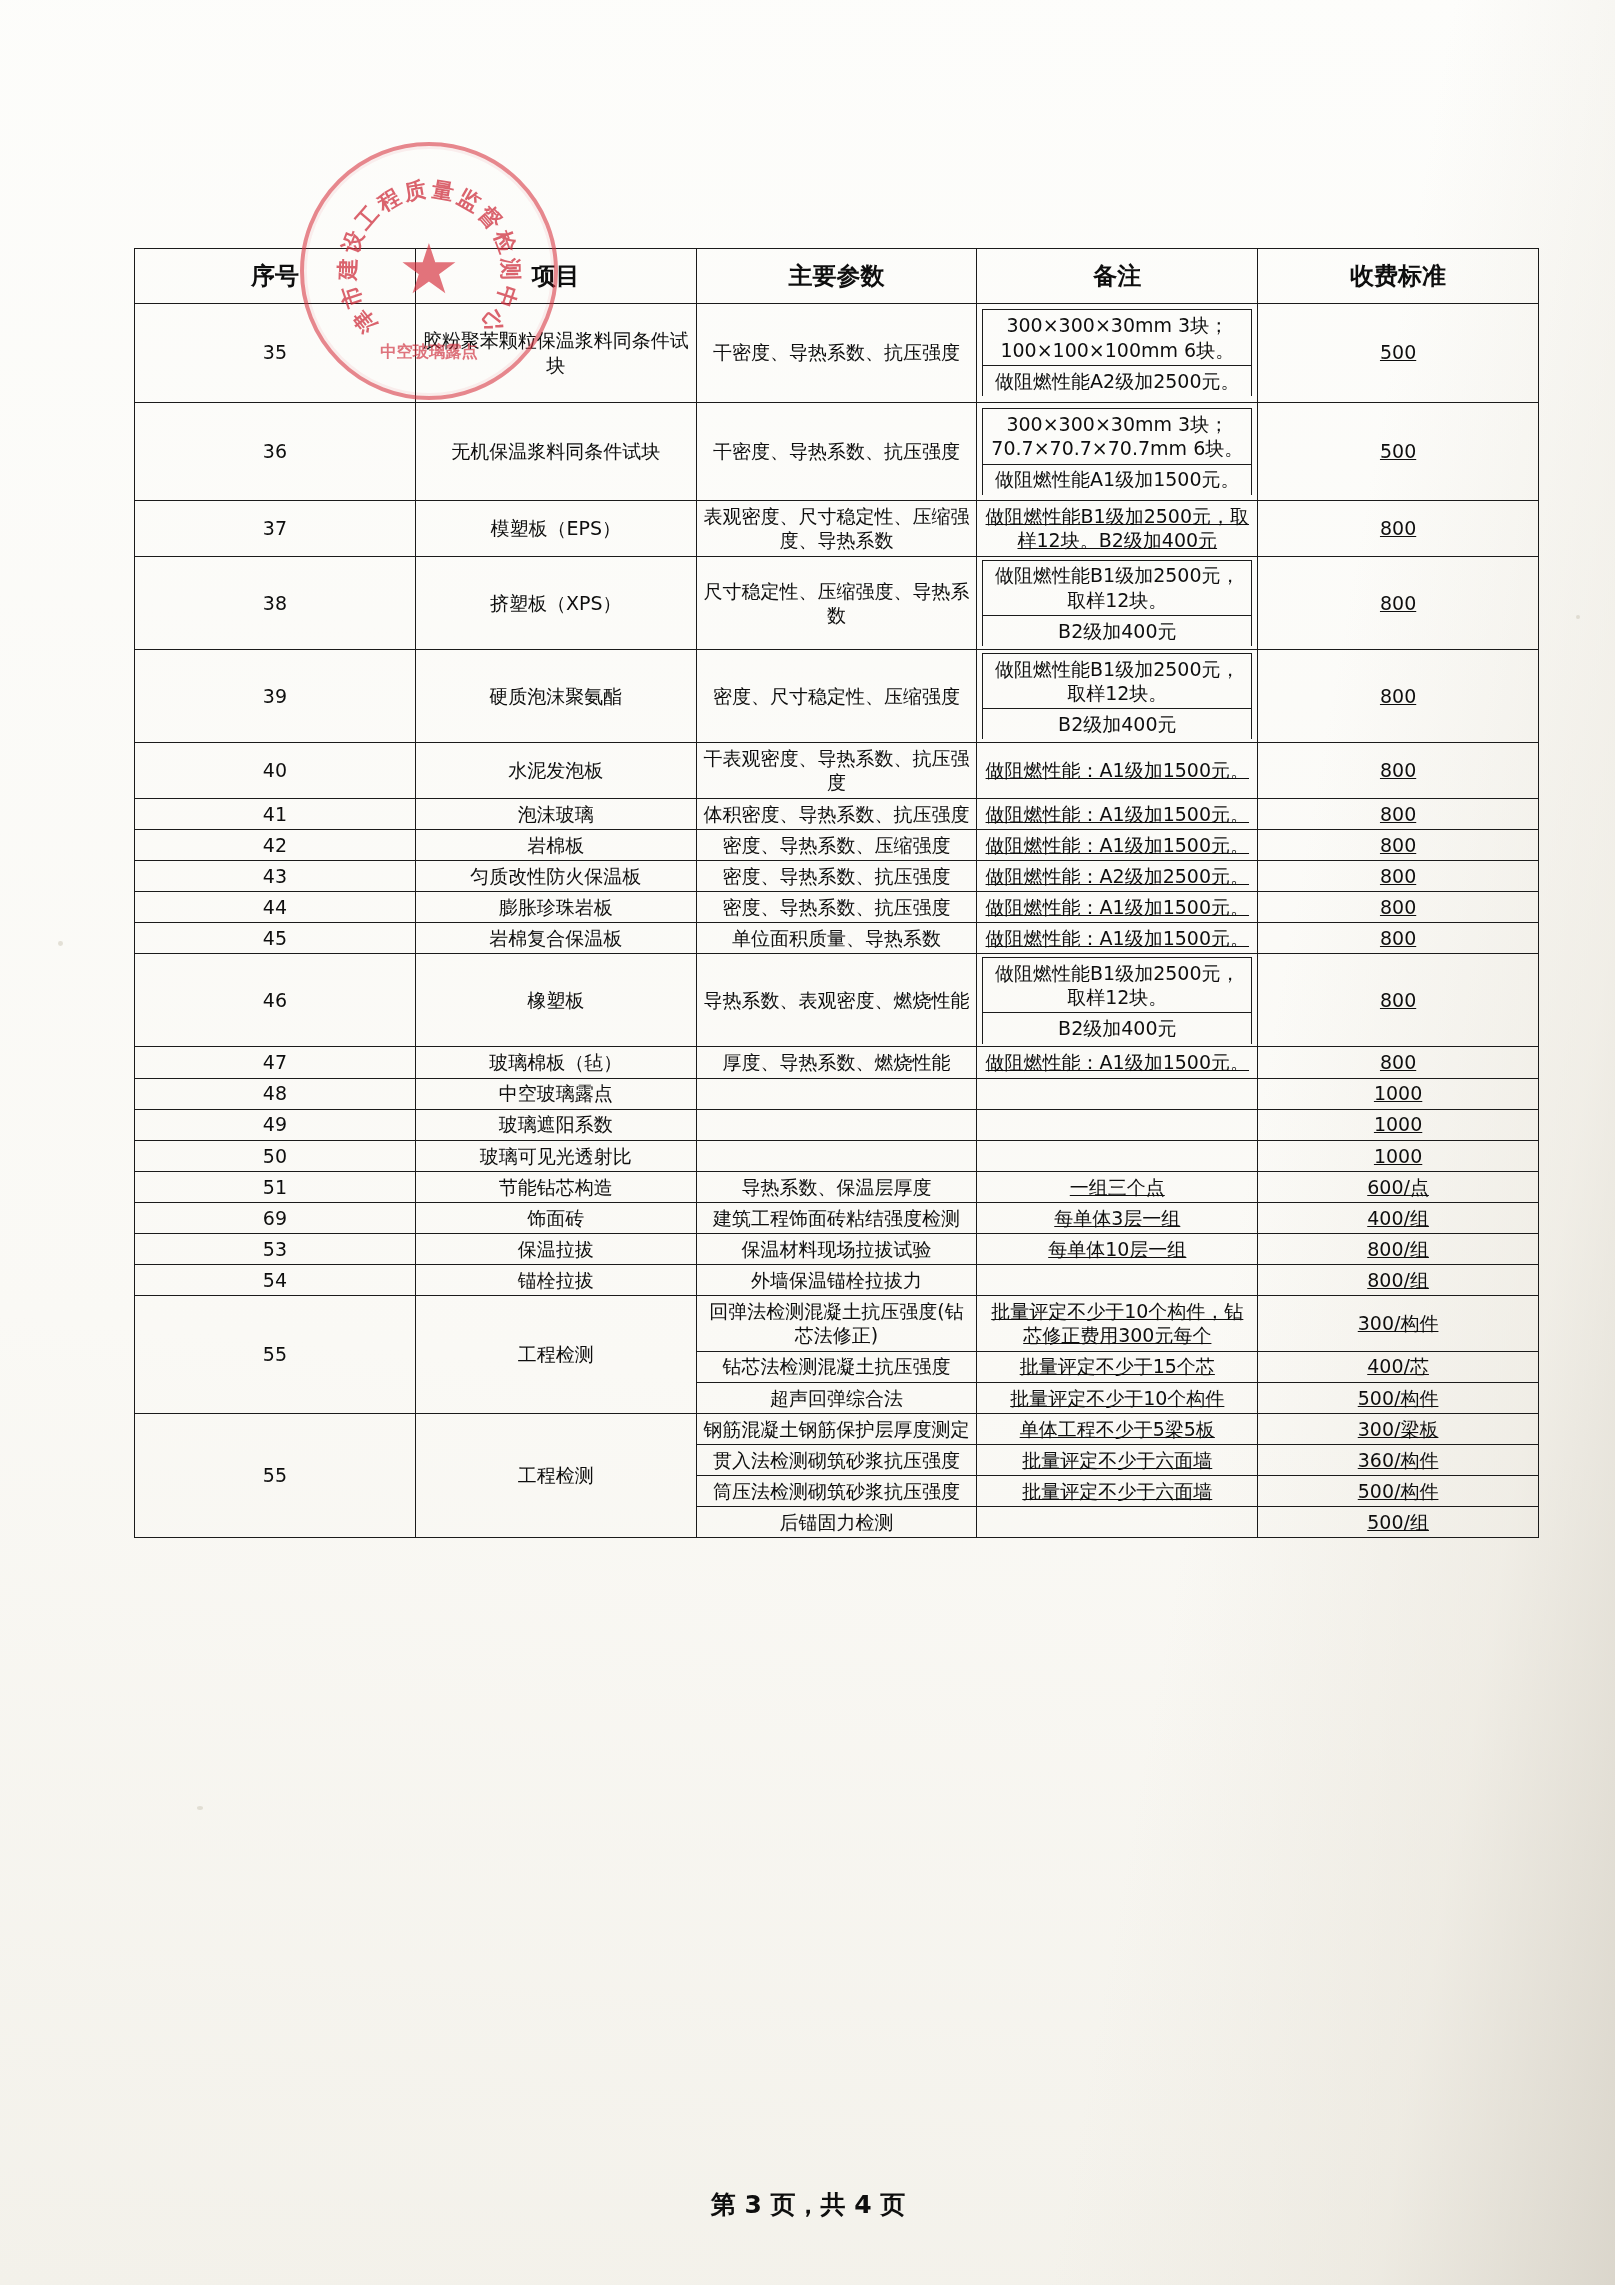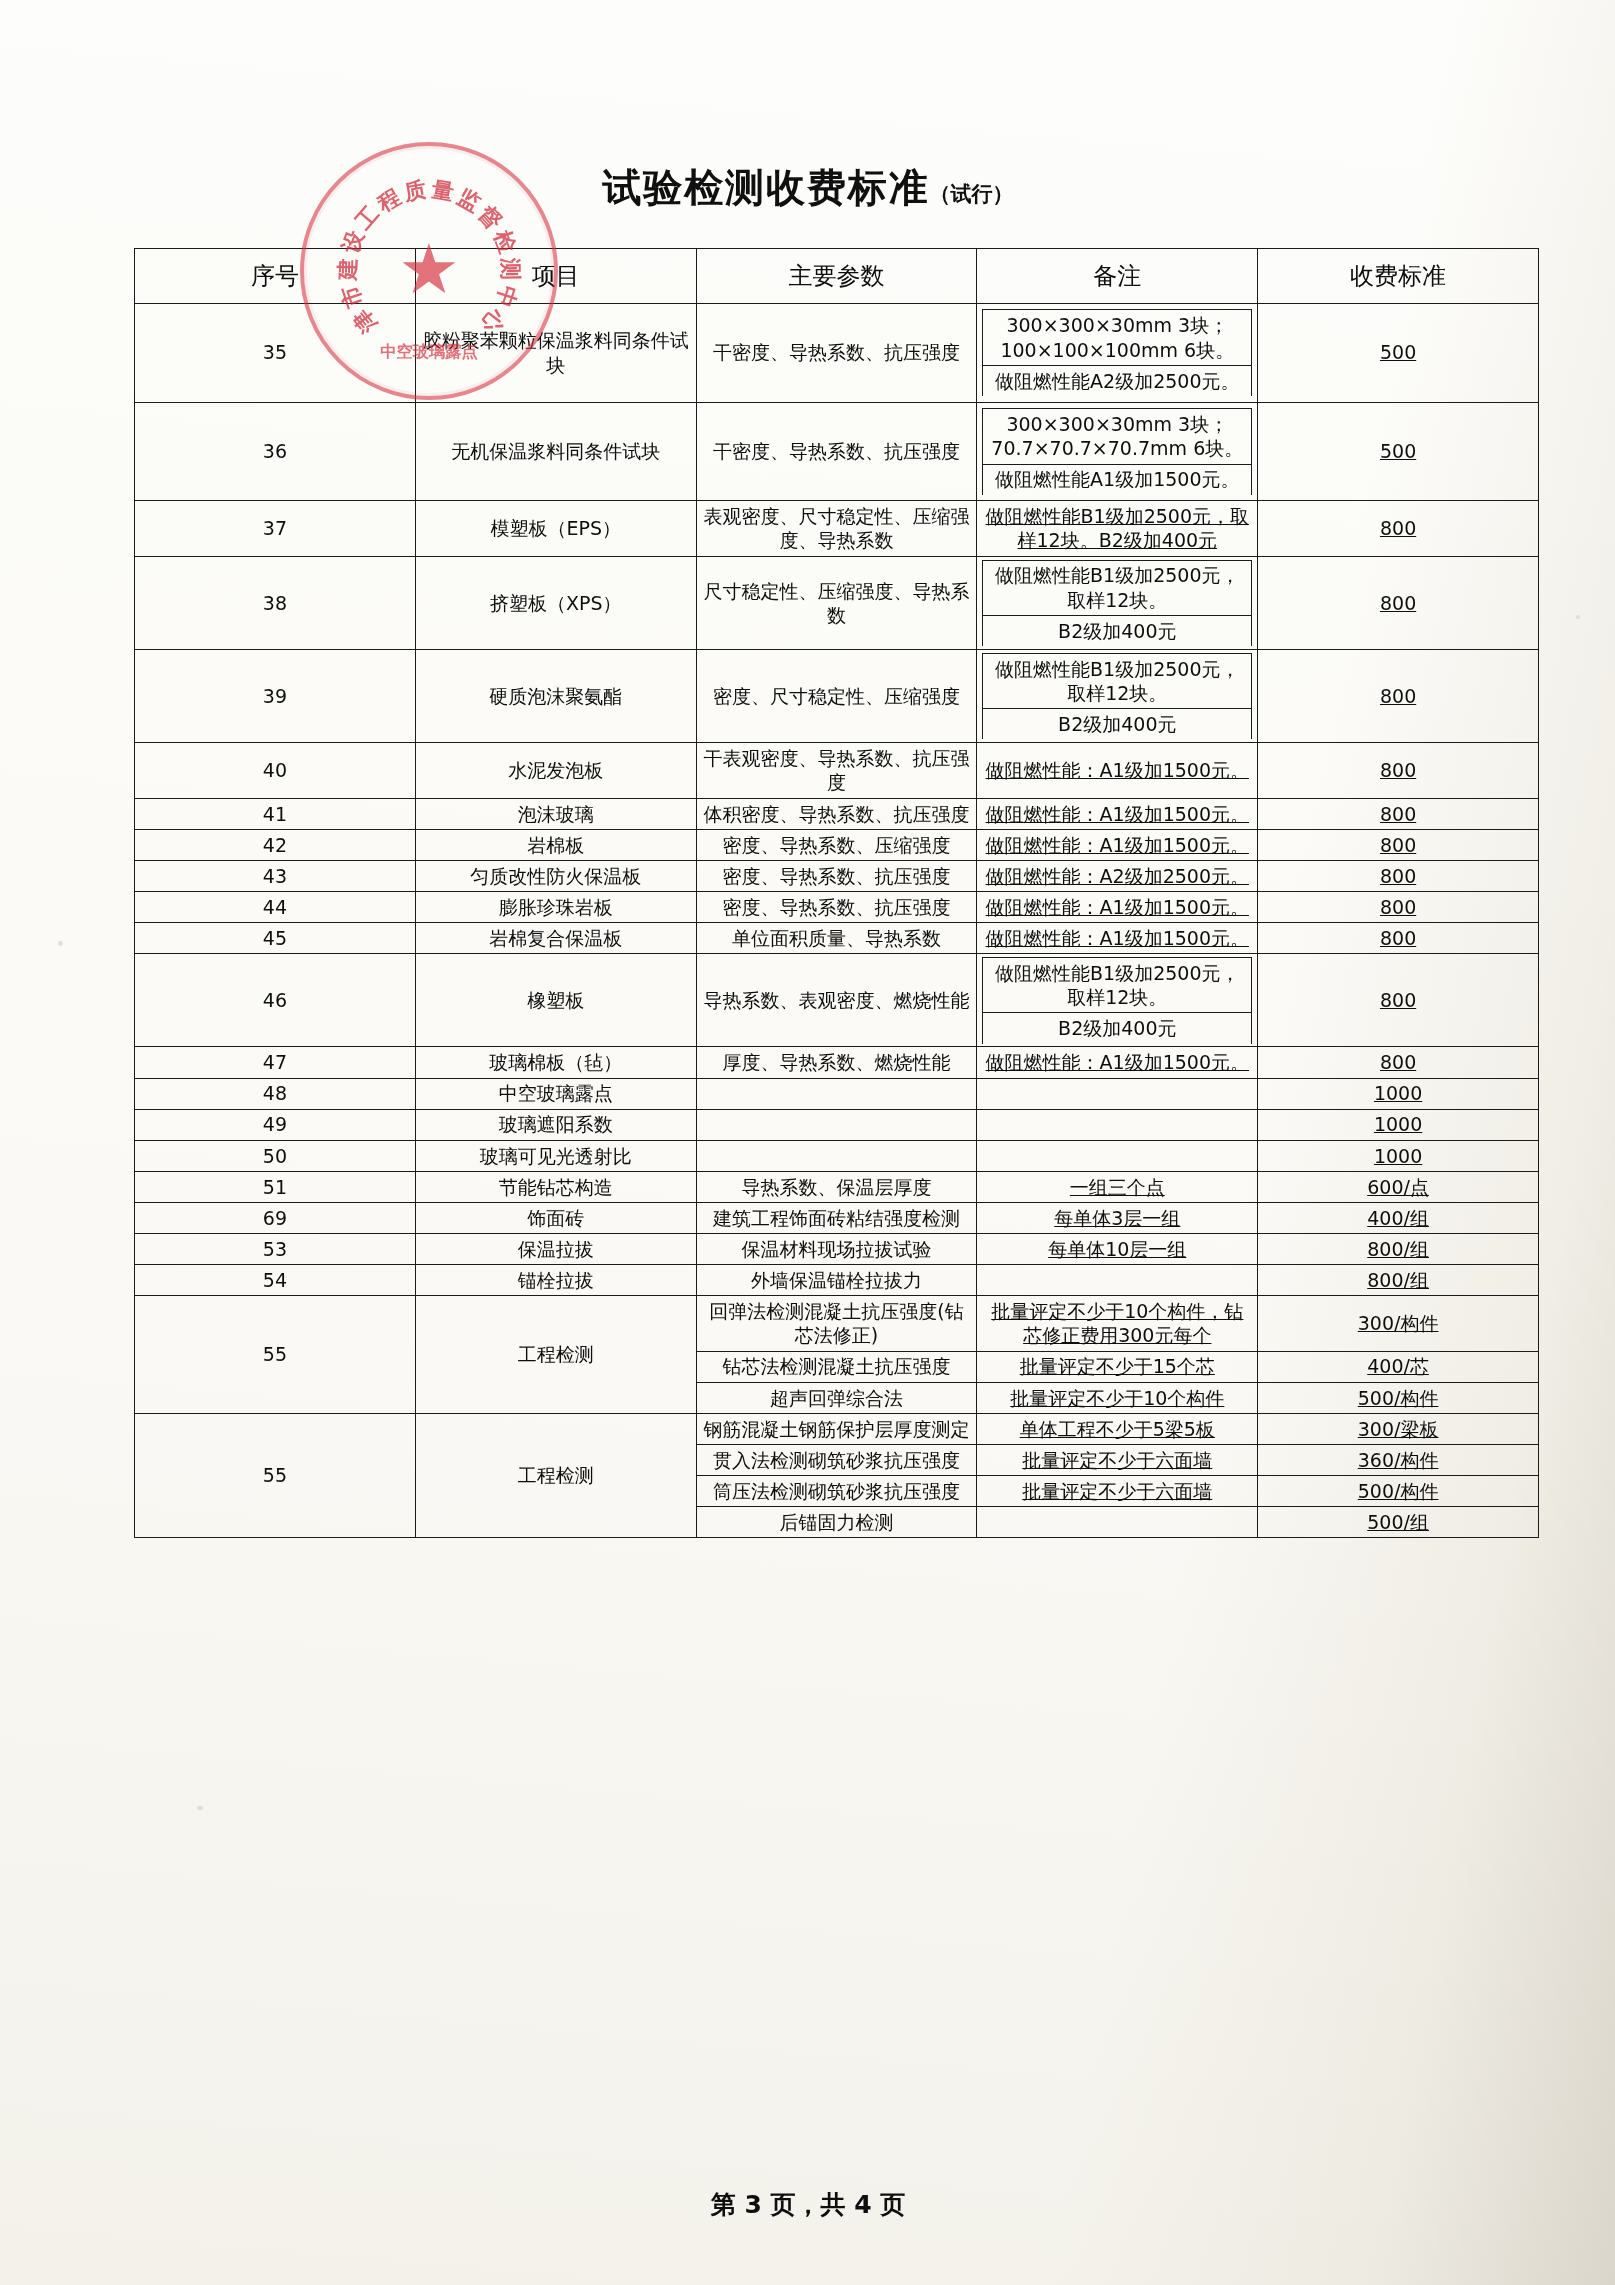--- a/index.html
+++ b/index.html
@@ -107,21 +107,21 @@
     text-align: center;
     vertical-align: middle;
     padding: 2.9px 4.8px;
     font-size: 19px;
     line-height: 1.28;
     color: #0e0e0e;
     font-weight: normal;
   }
   table.fee thead th {
     font-size: 24px;
-    font-weight: normal;
+    font-weight: bold;
     padding: 11.5px 3.8px;
   }
   td.no     { width: 88px; font-size: 20px; }
   td.item   { width: 375px; }
   td.param  { width: 317px; }
   td.remark { width: 336px; }
   td.fee    { width: 173px; font-size: 24px; text-decoration: underline; }
   td.remark-sub {
     font-size: 18px;
     padding: 4.8px 3.8px;
@@ -164,23 +164,20 @@
 </style>
 </head>
 <body>
 
 <div class="page">
 
   <div class="speck" style="left:58px; top:941px; width:4.8px; height:4.8px;"></div>
   <div class="speck" style="left:197px; top:1806px; width:5.8px; height:3.8px;"></div>
   <div class="speck" style="left:1576px; top:615px; width:3.8px; height:3.8px;"></div>
 
-  <div class="title-wrap">
-    <span class="doc-title">试验检测收费标准</span><span class="doc-title doc-title-sub">（试行）</span>
-  </div>
 
   <div class="seal">
     <div class="ring-text" id="seal-arc">
         <span style="transform: rotate(-128deg) translate(-0.5em, -96px);">津</span>
         <span style="transform: rotate(-108.308deg) translate(-0.5em, -96px);">市</span>
         <span style="transform: rotate(-88.6154deg) translate(-0.5em, -96px);">建</span>
         <span style="transform: rotate(-68.9231deg) translate(-0.5em, -96px);">设</span>
         <span style="transform: rotate(-49.2308deg) translate(-0.5em, -96px);">工</span>
         <span style="transform: rotate(-29.5385deg) translate(-0.5em, -96px);">程</span>
         <span style="transform: rotate(-9.84615deg) translate(-0.5em, -96px);">质</span>

